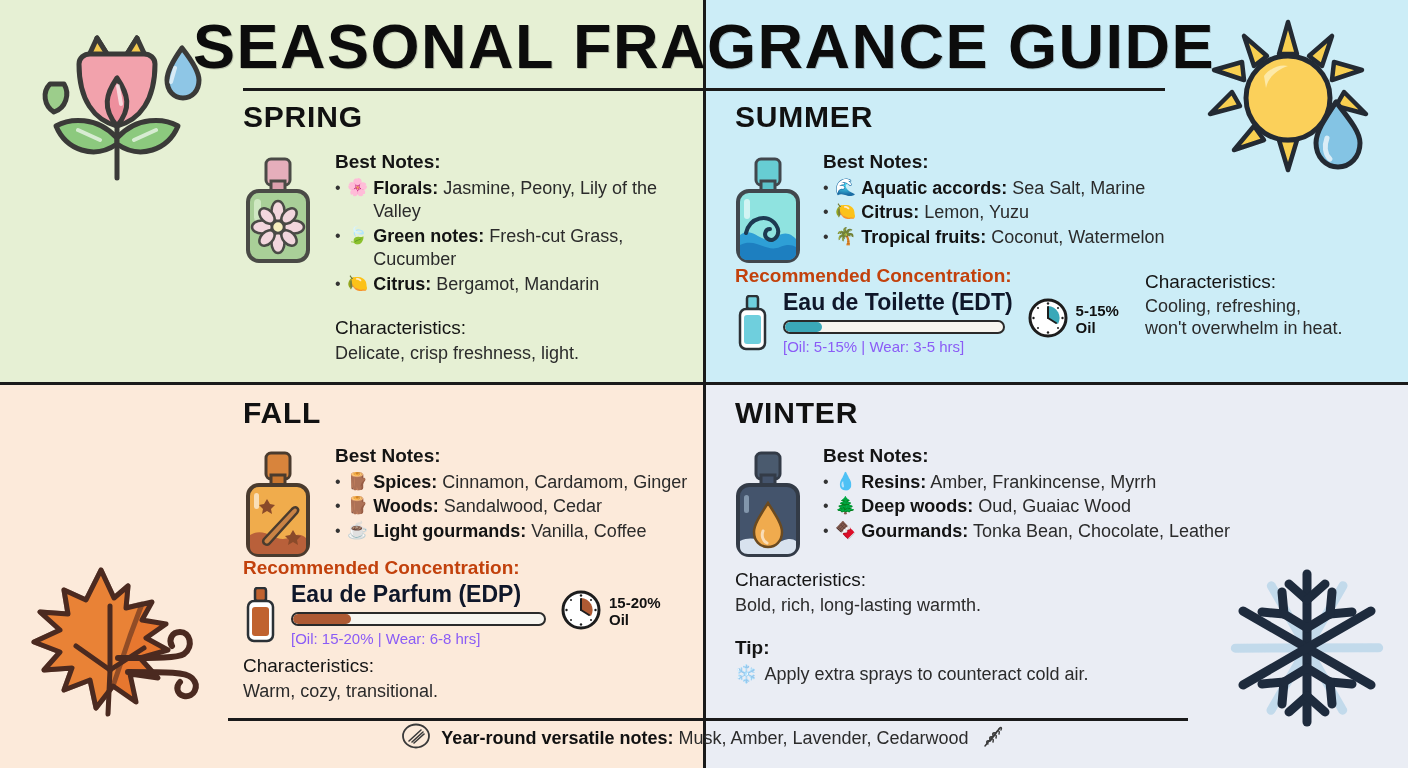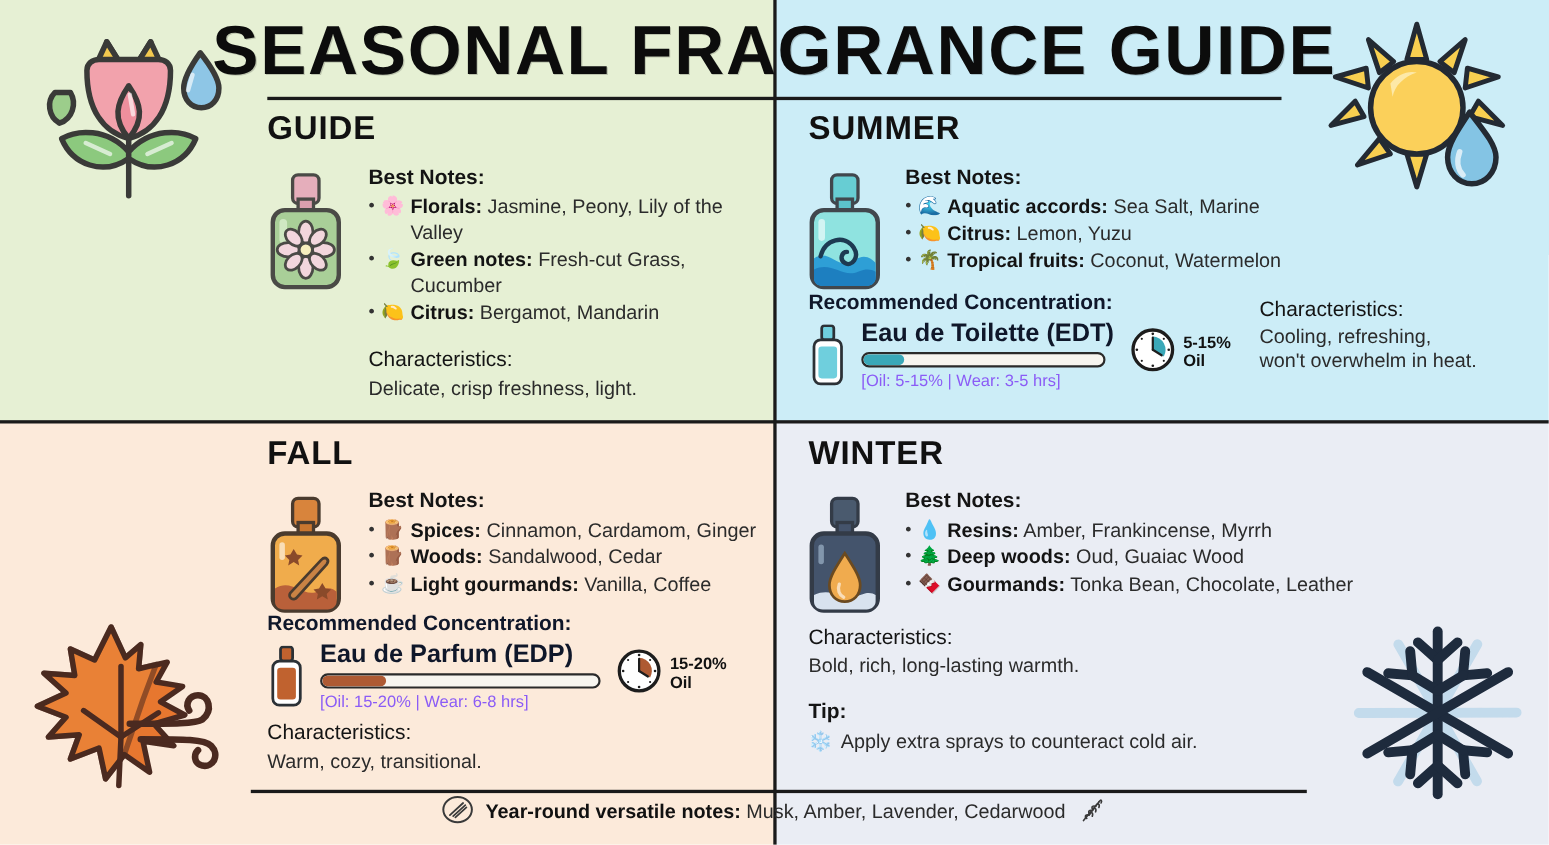--- a/index.html
+++ b/index.html
@@ -75,21 +75,21 @@
   .note-emoji { flex: 0 0 auto; margin-right: 5px; line-height: 1.25; font-size: 17px; }
   .note-txt { flex: 1 1 auto; }
   .note-txt b { font-weight: 700; color: #131313; }
 
   
   .char-block { margin-left: 92px; margin-top: 21px; }
   .char-head { font-size: 19px; font-weight: 400; color: #141414; margin-bottom: 4px; }
 
   
   .conc { margin-top: 12px; }
-  .conc-head { font-size: 19px; font-weight: 700; color: #0f172a; margin-bottom: 2px; }
+  .conc-head { font-size: 19px; font-weight: 700; color: #c2410c; margin-bottom: 2px; }
   .conc-row { display: flex; align-items: flex-start; }
   .conc-bottle { flex: 0 0 40px; margin-top: 6px; }
   .conc-mid { flex: 0 0 auto; margin-left: 8px; }
   .conc-label { font-size: 23px; font-weight: 700; color: #0f172a; margin-bottom: 4px; }
   .bar-track {
     width: 222px; height: 14px; border-radius: 9px;
     border: 2px solid #2a2a2a; background: #f7f5ef;
     position: relative; overflow: hidden;
   }
   .bar-fill { position: absolute; left: 0; top: 0; height: 100%; border-radius: 9px; }
@@ -230,21 +230,21 @@
           <path d="M62 116 L60 138"></path>
         <path d="M85 62 L62 48"></path>
           <path d="M85 62 L108 48"></path>
         <path d="M85 102 L62 116"></path>
           <path d="M85 102 L108 116"></path>
       </g>
     </svg>
   </div>
 
   <div class="content c-spring">
-    <div class="season-name">GUIDE</div>
+    <div class="season-name">SPRING</div>
 
     <div style="position:relative;">
       <div style="position:absolute; left:-1px; top:4px;">
         <svg width="72" height="112" viewBox="0 0 72 112">
           <rect x="24" y="4" width="24" height="26" rx="5" fill="#e5aebb" stroke="#4a4a46" stroke-width="3"></rect>
           <rect x="29" y="26" width="14" height="12" fill="#dba0ae" stroke="#4a4a46" stroke-width="3"></rect>
           <rect x="6" y="36" width="60" height="70" rx="11" fill="#a9cf98" stroke="#4a4a46" stroke-width="4"></rect>
           <rect x="12" y="44" width="7" height="22" rx="3.5" fill="#d6ecc9" opacity=".85"></rect>
           <g transform="translate(36,72)">
             <g fill="#f2d6dd" stroke="#4a4a46" stroke-width="2.5">

